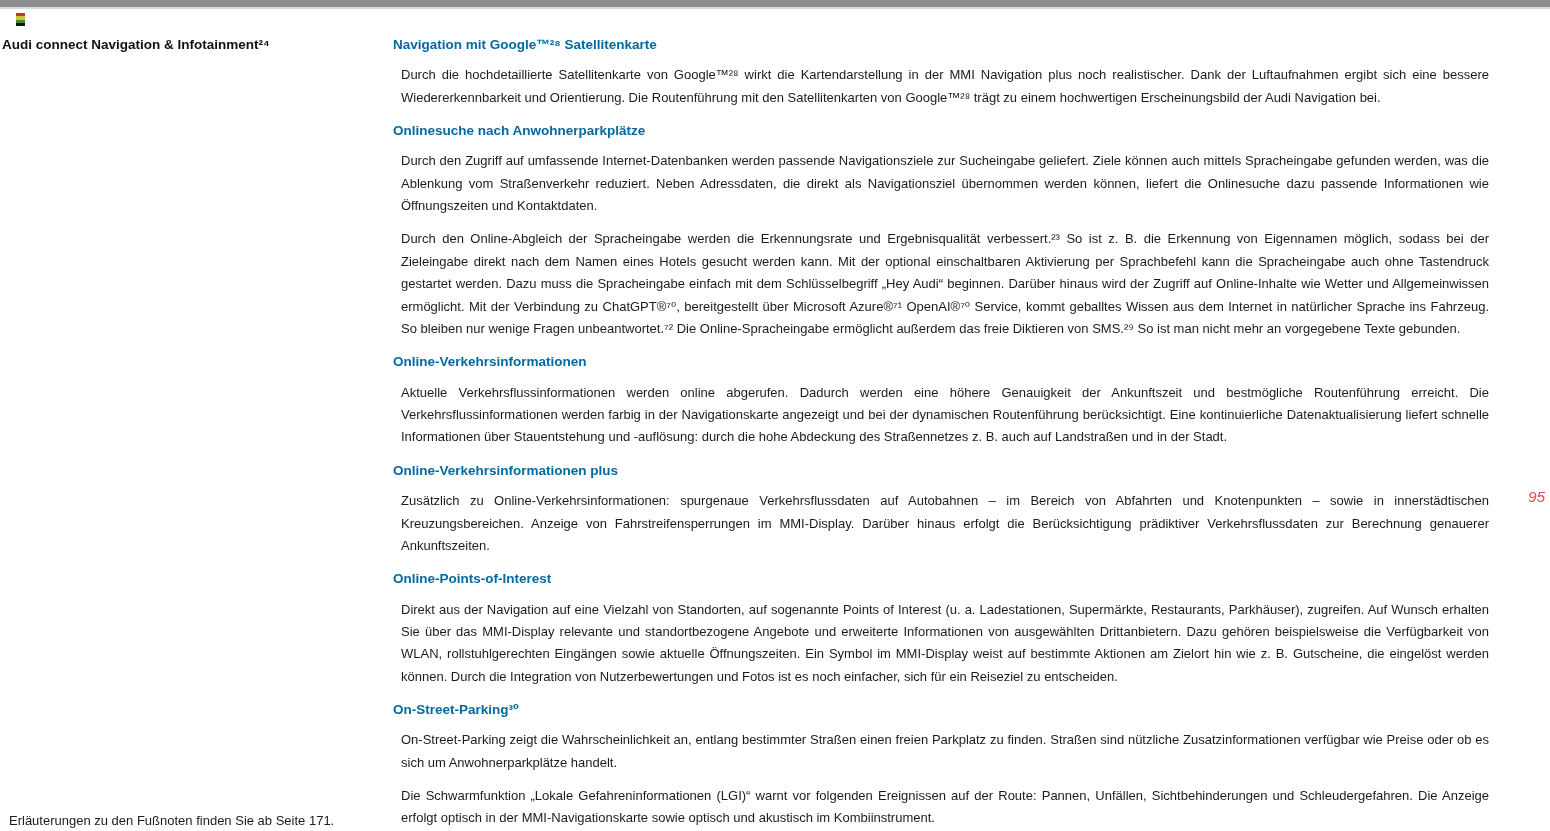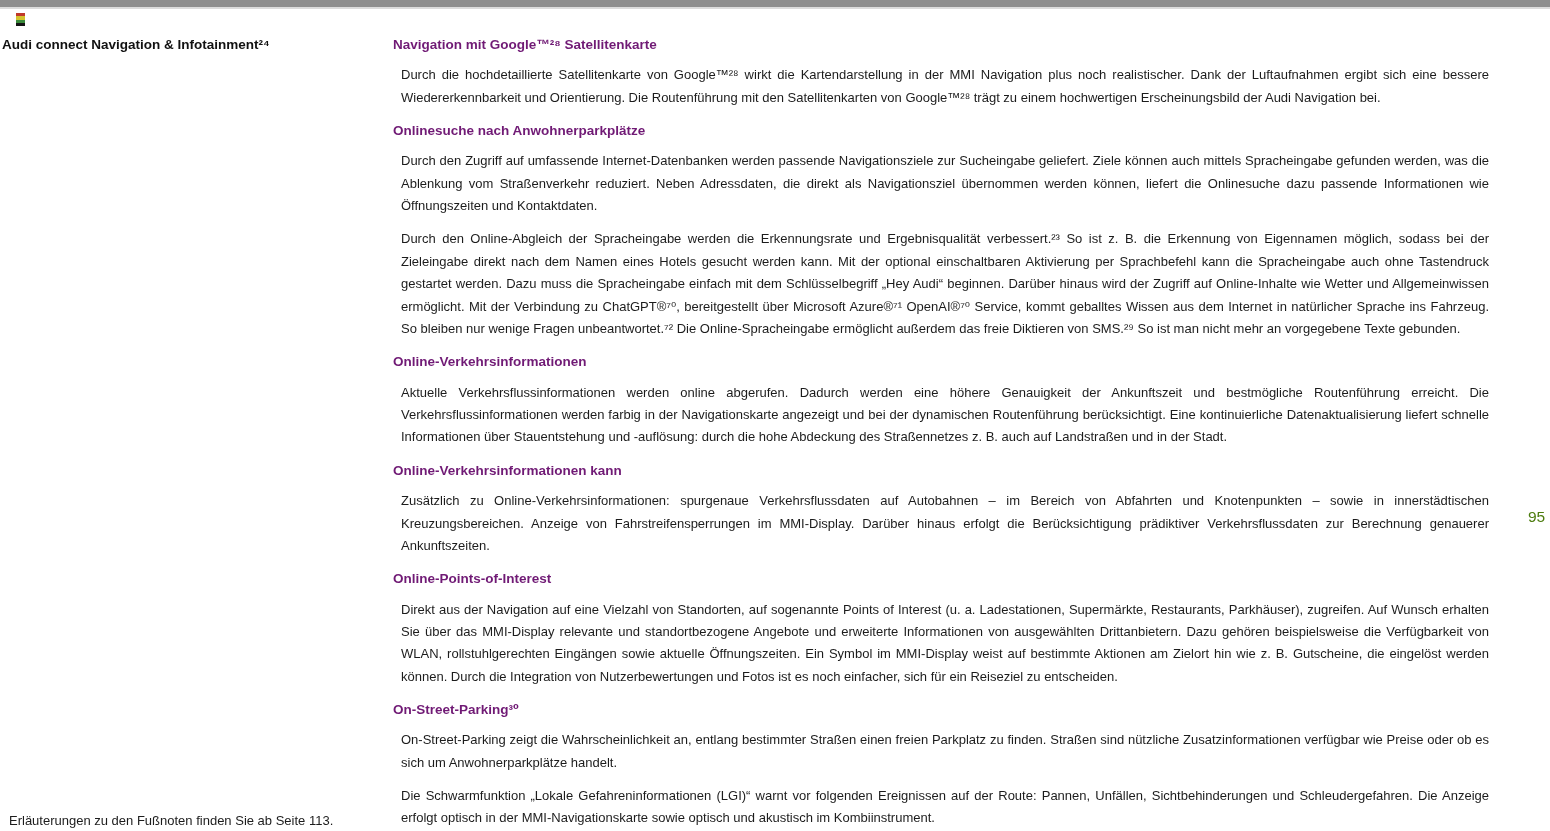--- a/index.html
+++ b/index.html
@@ -35,33 +35,34 @@
   }
   .content {
     position: absolute; left: 393px; top: 34px;
     width: 1104px;
   }
   .content section { margin: 0 0 10.8px 0; }
   .content h2 {
     margin: 0; padding: 0;
     font-size: 13.5px; font-weight: bold;
     line-height: 22.4px;
-    color: #701a75;
+    color: #0369a1;
   }
   .content p {
     margin: 8px; padding: 0;
     font-size: 13px;
     line-height: 22.4px;
     text-align: justify;
     color: #1c1c1c;
   }
   .page-number {
-    position: absolute; left: 1528px; top: 508px;
+    position: absolute; left: 1528px; top: 488px;
     font-size: 15.5px;
-    color: #4d7c0f;
+    color: #ef4444;
+    font-style: italic;
   }
   .footer-note {
     position: absolute; left: 9px; top: 813px;
     font-size: 13px;
     color: #1c1c1c;
   }
 </style>
 </head>
 <body>
 
@@ -86,31 +87,31 @@
     <p>Durch den Zugriff auf umfassende Internet-Datenbanken werden passende Navigationsziele zur Sucheingabe geliefert. Ziele können auch mittels Spracheingabe gefunden werden, was die Ablenkung vom Straßenverkehr reduziert. Neben Adressdaten, die direkt als Navigationsziel übernommen werden können, liefert die Onlinesuche dazu passende Informationen wie Öffnungszeiten und Kontaktdaten.</p>
   </section>
   <section>
     <p>Durch den Online-Abgleich der Spracheingabe werden die Erkennungsrate und Ergebnisqualität verbessert.²³ So ist z. B. die Erkennung von Eigennamen möglich, sodass bei der Zieleingabe direkt nach dem Namen eines Hotels gesucht werden kann. Mit der optional einschaltbaren Aktivierung per Sprachbefehl kann die Spracheingabe auch ohne Tastendruck gestartet werden. Dazu muss die Spracheingabe einfach mit dem Schlüsselbegriff „Hey Audi“ beginnen. Darüber hinaus wird der Zugriff auf Online-Inhalte wie Wetter und Allgemeinwissen ermöglicht. Mit der Verbindung zu ChatGPT®⁷⁰, bereitgestellt über Microsoft Azure®⁷¹ OpenAI®⁷⁰ Service, kommt geballtes Wissen aus dem Internet in natürlicher Sprache ins Fahrzeug. So bleiben nur wenige Fragen unbeantwortet.⁷² Die Online-Spracheingabe ermöglicht außerdem das freie Diktieren von SMS.²⁹ So ist man nicht mehr an vorgegebene Texte gebunden.</p>
   </section>
   <section>
     <h2>Online-Verkehrsinformationen</h2>
     <p>Aktuelle Verkehrsflussinformationen werden online abgerufen. Dadurch werden eine höhere Genauigkeit der Ankunftszeit und bestmögliche Routenführung erreicht. Die Verkehrsflussinformationen werden farbig in der Navigationskarte angezeigt und bei der dynamischen Routenführung berücksichtigt. Eine kontinuierliche Datenaktualisierung liefert schnelle Informationen über Stauentstehung und -auflösung: durch die hohe Abdeckung des Straßennetzes z. B. auch auf Landstraßen und in der Stadt.</p>
   </section>
   <section>
-    <h2>Online-Verkehrsinformationen kann</h2>
+    <h2>Online-Verkehrsinformationen plus</h2>
     <p>Zusätzlich zu Online-Verkehrsinformationen: spurgenaue Verkehrsflussdaten auf Autobahnen – im Bereich von Abfahrten und Knotenpunkten – sowie in innerstädtischen Kreuzungsbereichen. Anzeige von Fahrstreifensperrungen im MMI-Display. Darüber hinaus erfolgt die Berücksichtigung prädiktiver Verkehrsflussdaten zur Berechnung genauerer Ankunftszeiten.</p>
   </section>
   <section>
     <h2>Online-Points-of-Interest</h2>
     <p>Direkt aus der Navigation auf eine Vielzahl von Standorten, auf sogenannte Points of Interest (u. a. Ladestationen, Supermärkte, Restaurants, Parkhäuser), zugreifen. Auf Wunsch erhalten Sie über das MMI-Display relevante und standortbezogene Angebote und erweiterte Informationen von ausgewählten Drittanbietern. Dazu gehören beispielsweise die Verfügbarkeit von WLAN, rollstuhlgerechten Eingängen sowie aktuelle Öffnungszeiten. Ein Symbol im MMI-Display weist auf bestimmte Aktionen am Zielort hin wie z. B. Gutscheine, die eingelöst werden können. Durch die Integration von Nutzerbewertungen und Fotos ist es noch einfacher, sich für ein Reiseziel zu entscheiden.</p>
   </section>
   <section>
     <h2>On-Street-Parking³⁰</h2>
     <p>On-Street-Parking zeigt die Wahrscheinlichkeit an, entlang bestimmter Straßen einen freien Parkplatz zu finden. Straßen sind nützliche Zusatzinformationen verfügbar wie Preise oder ob es sich um Anwohnerparkplätze handelt.</p>
   </section>
   <section>
     <p>Die Schwarmfunktion „Lokale Gefahreninformationen (LGI)“ warnt vor folgenden Ereignissen auf der Route: Pannen, Unfällen, Sichtbehinderungen und Schleudergefahren. Die Anzeige erfolgt optisch in der MMI-Navigationskarte sowie optisch und akustisch im Kombiinstrument.</p>
   </section>
 </main>
 
 <div class="page-number">95</div>
 
-<div class="footer-note">Erläuterungen zu den Fußnoten finden Sie ab Seite 113.</div>
+<div class="footer-note">Erläuterungen zu den Fußnoten finden Sie ab Seite 171.</div>
 
 </body></html>

